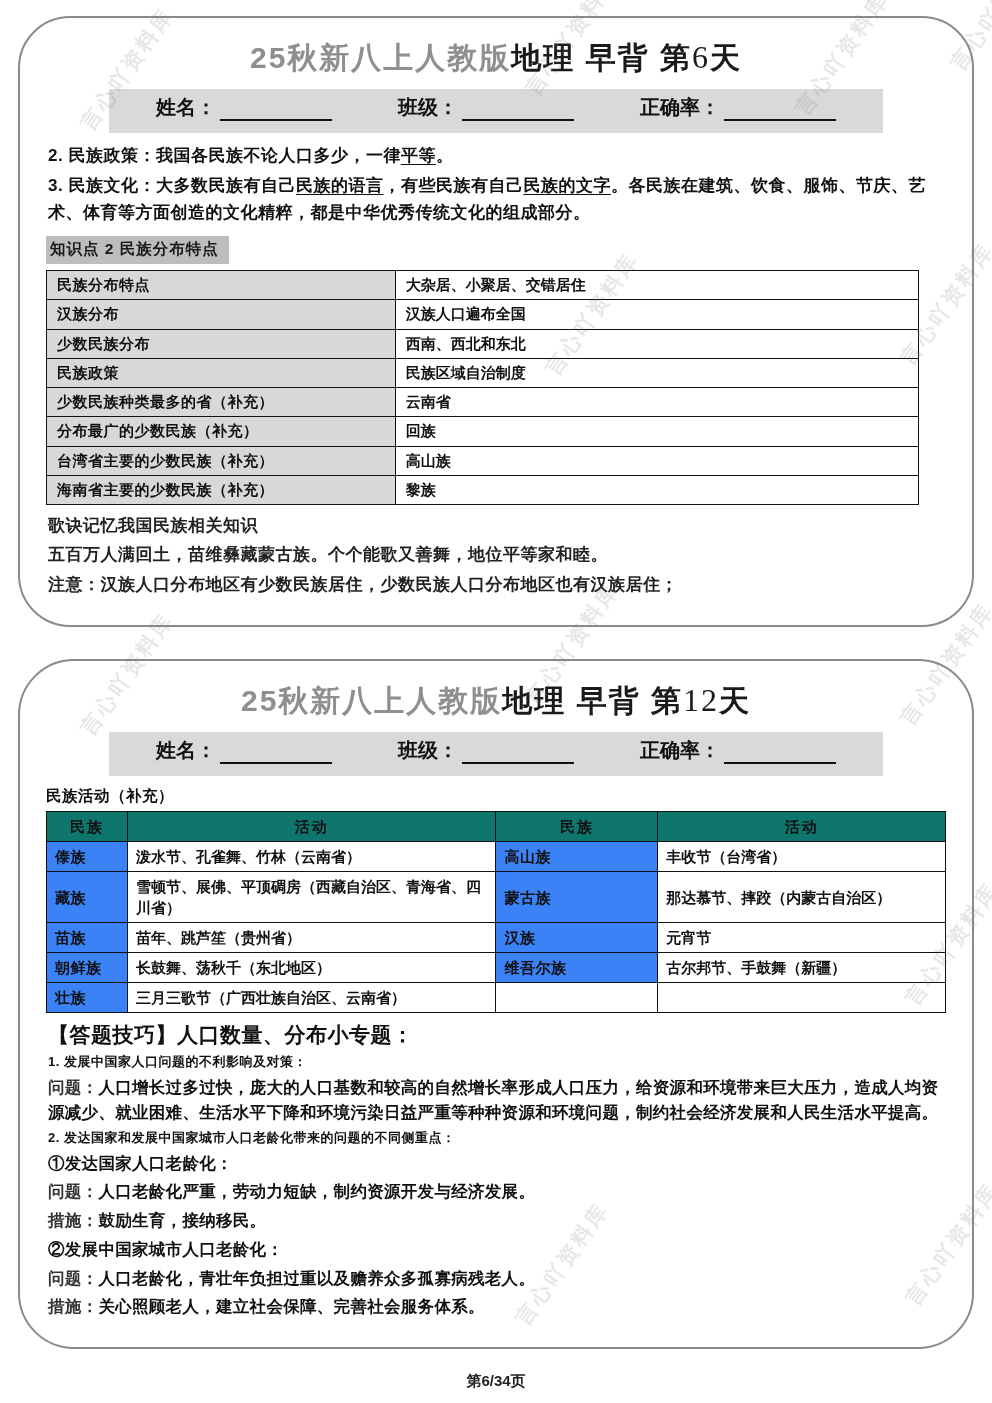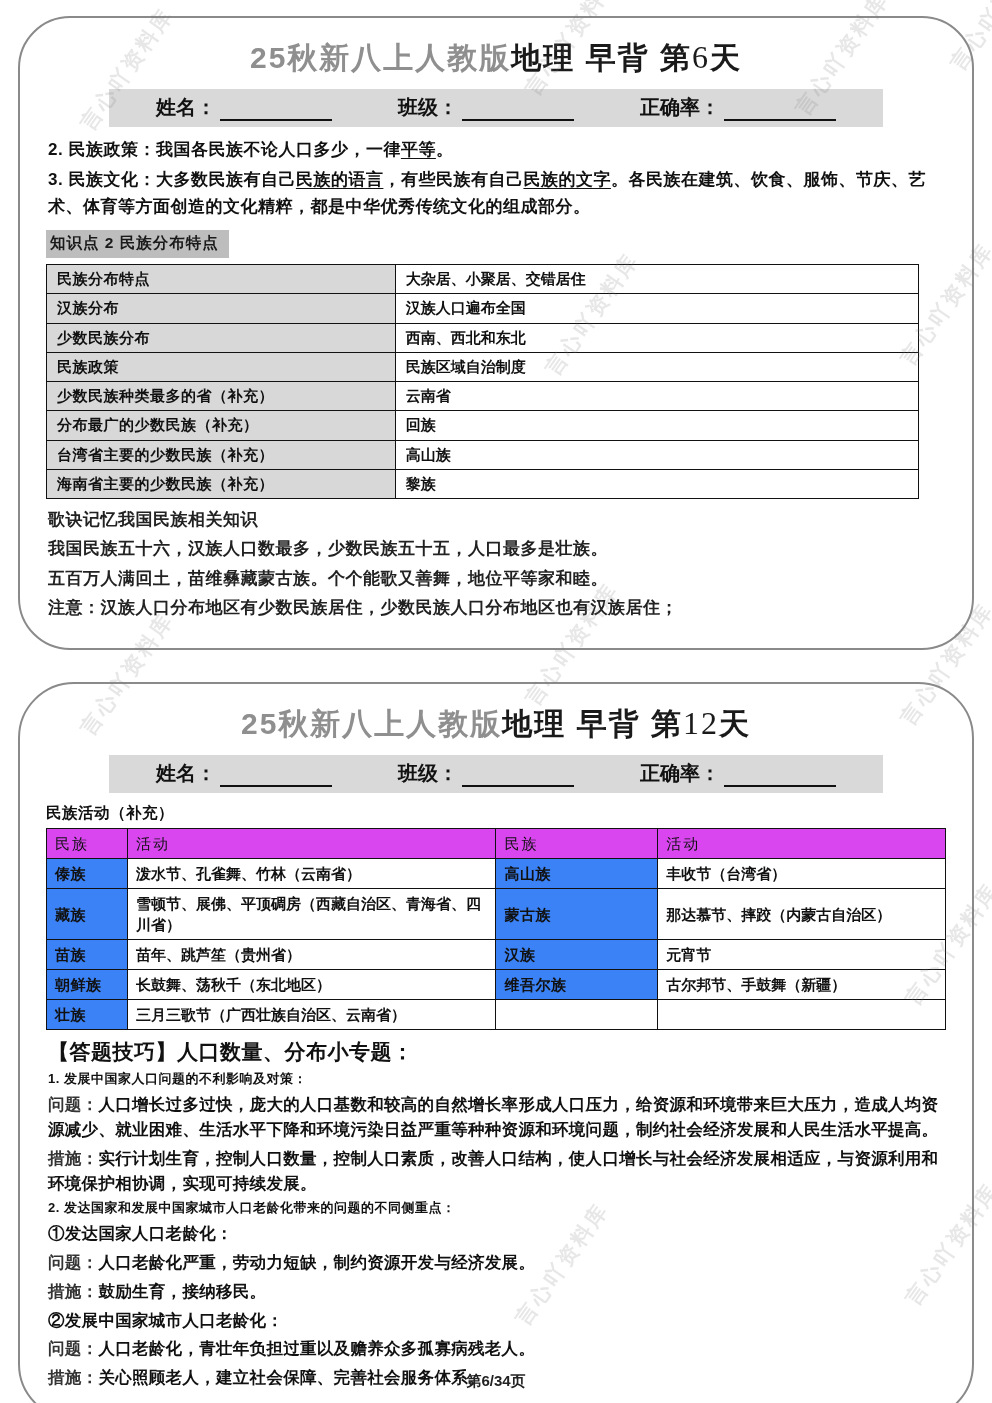--- a/index.html
+++ b/index.html
@@ -32,21 +32,21 @@
   .title-gray { color: #8f8f8f; }
   .title-black { color: #1a1a1a; }
   .title-num { font-family: "Liberation Serif", serif; font-weight: 400; font-size: 32px; color:#1a1a1a; }
   .fields-bar {
     width: 86%;
     margin: 0 auto 10px;
     background: #d9d9d9;
     display: flex;
     justify-content: space-around;
     align-items: flex-end;
-    padding: 5px 14px 6px;
+    padding: 5px 14px 12px;
     font-size: 20px;
     font-weight: 700;
   }
   .field-group { display: flex; align-items: flex-end; }
   .blank {
     display: inline-block;
     width: 112px;
     height: 20px;
     border-bottom: 2.5px solid #111;
     margin-left: 4px;
@@ -95,23 +95,23 @@
     margin: 0 0 8px;
   }
   table.act th, table.act td {
     border: 1.6px solid #111;
     padding: 4px 8px;
     font-size: 15px;
     line-height: 1.4;
     text-align: left;
   }
   table.act th {
-    background: #d946ef;
-    text-align: left;
-    font-weight: 400;
+    background: #0f766e;
+    text-align: center;
+    font-weight: 700;
     letter-spacing: 2px;
   }
   table.act td.eth {
     background: #3b82f6;
     font-weight: 700;
     letter-spacing: 0.5px;
   }
   table.act td.actv { font-weight: 600; }
   .c1 { width: 9%; } .c2 { width: 41%; } .c3 { width: 18%; } .c4 { width: 32%; }
   .tips-title { font-size: 21px; font-weight: 700; margin: 4px 2px; letter-spacing: 0.5px; }
@@ -208,21 +208,20 @@
         <td class="v">高山族</td>
       </tr>
       <tr>
         <td class="k">海南省主要的少数民族（补充）</td>
         <td class="v">黎族</td>
       </tr>
     </tbody>
   </table>
 
   <div class="note-line">歌诀记忆我国民族相关知识</div>
-  <div class="note-line">我国民族五十六，汉族人口数最多，少数民族五十五，人口最多是壮族。</div>
   <div class="note-line">五百万人满回土，苗维彝藏蒙古族。个个能歌又善舞，地位平等家和睦。</div>
   <div class="note-line">注意：汉族人口分布地区有少数民族居住，少数民族人口分布地区也有汉族居住；</div>
 </div>
 
 <div class="card card2">
   <div class="card-title">
     <span class="title-gray">25秋新八上人教版</span><span class="title-black">地理 早背 第</span><span class="title-num">12</span><span class="title-black">天</span>
   </div>
 
   <div class="fields-bar">
@@ -284,23 +283,20 @@
       </tr>
     </tbody>
   </table>
 
   <div class="tips-title">【答题技巧】人口数量、分布小专题：</div>
   <div class="tips-sub">1. 发展中国家人口问题的不利影响及对策：</div>
 
   <div class="tips-para">
     <span class="tips-label">问题：</span><span>人口增长过多过快，庞大的人口基数和较高的自然增长率形成人口压力，给资源和环境带来巨大压力，造成人均资源减少、就业困难、生活水平下降和环境污染日益严重等种种资源和环境问题，制约社会经济发展和人民生活水平提高。</span>
   </div>
-  <div class="tips-para">
-    <span class="tips-label">措施：</span><span>实行计划生育，控制人口数量，控制人口素质，改善人口结构，使人口增长与社会经济发展相适应，与资源利用和环境保护相协调，实现可持续发展。</span>
-  </div>
 
   <div class="tips-sub">2. 发达国家和发展中国家城市人口老龄化带来的问题的不同侧重点：</div>
 
   <div class="tips-para">①发达国家人口老龄化：</div>
   <div class="tips-para">
     <span class="tips-label">问题：</span><span>人口老龄化严重，劳动力短缺，制约资源开发与经济发展。</span>
   </div>
   <div class="tips-para">
     <span class="tips-label">措施：</span><span>鼓励生育，接纳移民。</span>
   </div>

